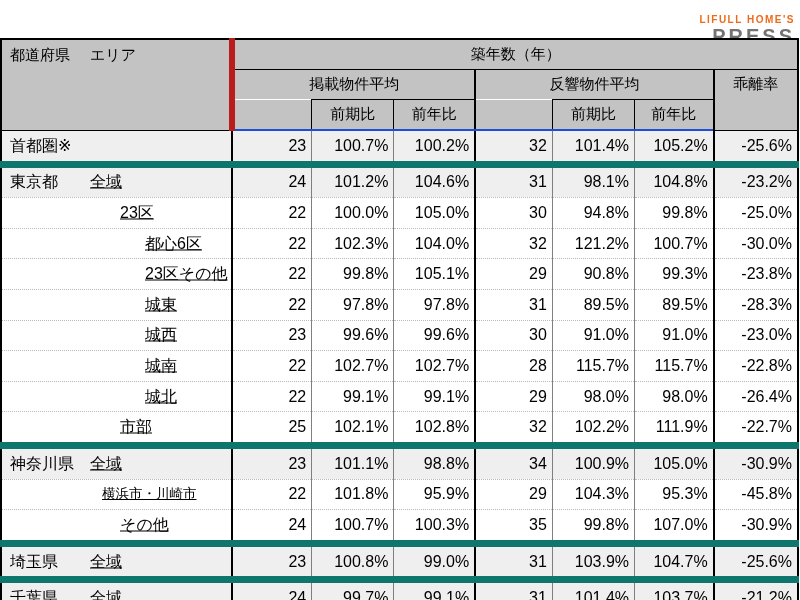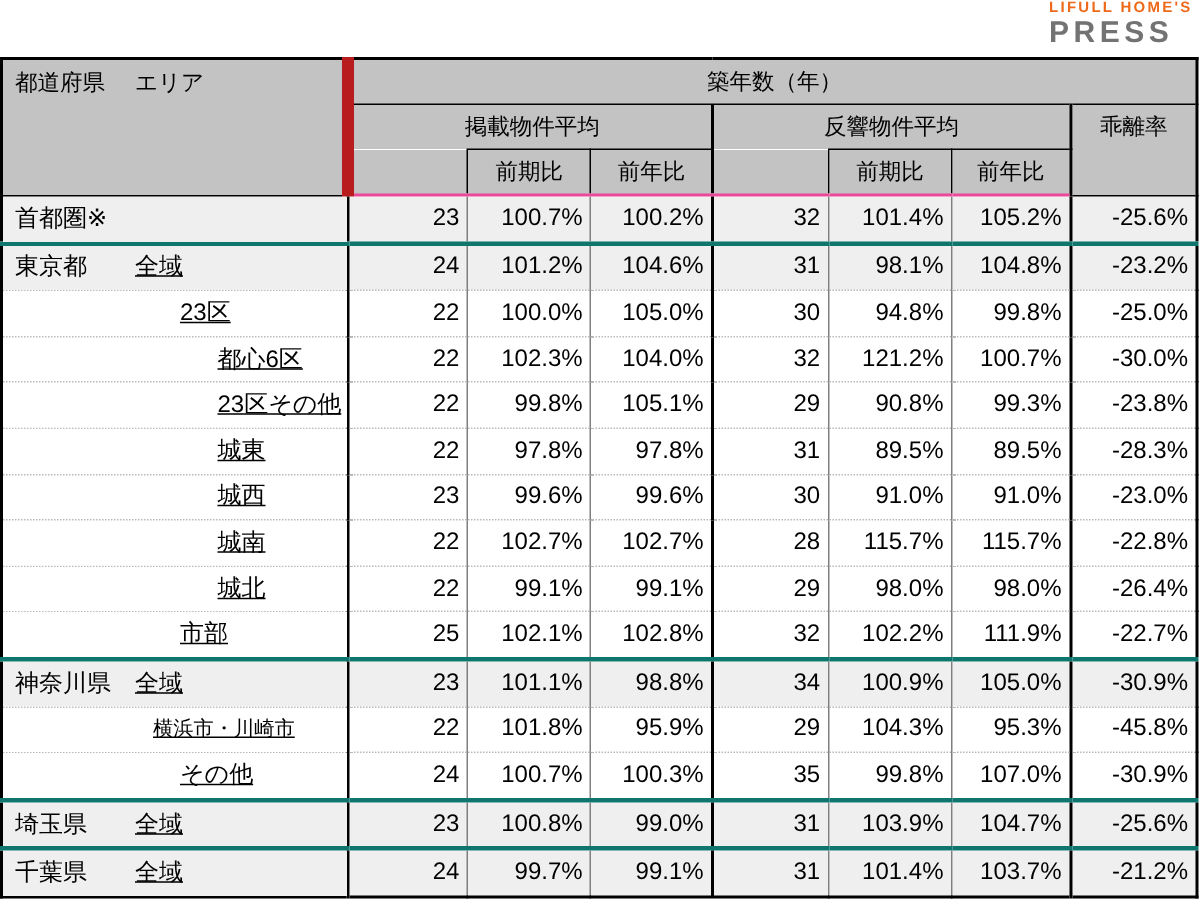--- a/index.html
+++ b/index.html
@@ -7,49 +7,49 @@
     width:800px;height:600px;position:relative;background:#ffffff;
     font-family:"Liberation Sans","DejaVu Sans",sans-serif;color:#000;
     overflow:hidden;
   }
   
   .titlebar{position:absolute;top:0;left:0;width:800px;height:38px;}
   .page-title{
     position:absolute;left:7px;top:9px;font-size:15px;font-weight:bold;
     letter-spacing:0.5px;white-space:nowrap;
   }
-  .logo{position:absolute;right:5px;top:1px;line-height:1;}
+  .logo{position:absolute;right:5px;top:15px;text-align:right;line-height:1;}
   .logo-top{font-size:10px;font-weight:bold;letter-spacing:1.5px;color:#ed6a1a;}
   .logo-bottom{font-size:20px;font-weight:bold;letter-spacing:3px;color:#737373;margin-top:1px;}
   
   table.data-table{
     position:absolute;top:38px;left:0;width:799px;
     border-collapse:collapse;table-layout:fixed;
     border:2px solid #000;
     font-size:16px;
   }
   th,td{margin:0;overflow:hidden;white-space:nowrap;}
   thead th{
     background:#c3c3c3;font-weight:normal;font-size:15px;
     border:1px solid #000;height:29px;text-align:center;padding:0;
   }
-  tr.h1 th.corner{text-align:left;vertical-align:top;position:relative;border-right:8px solid #b91c1c;}
+  tr.h1 th.corner{text-align:left;vertical-align:top;position:relative;border-right:6px solid #b91c1c;}
   tr.h1 th.corner .pref-h{position:absolute;left:8px;top:6px;}
   tr.h1 th.corner .area-h{position:absolute;left:88px;top:6px;}
   th.thickL, td.thickL{border-left:2px solid #000 !important;}
   th.kairi{vertical-align:top;padding-top:5px;border-left:2px solid #000;text-align:center;}
   th.blankcell{border-top:hidden;}
-  tr.h3 th{border-bottom:2px solid #ec4899;}
+  tr.h3 th{border-bottom:2px solid #1d4ed8;}
   
   tbody td{
     height:27.6px;border-top:1px dotted #b9b9b9;border-left:1px solid #7f7f7f;
     background:#ffffff;
   }
   tbody tr.shaded td{background:#efefef;}
-  tbody tr.group-start td{border-top:3px solid #0f766e;}
+  tbody tr.group-start td{border-top:7px solid #0f766e;}
   td.label-cell{position:relative;border-left:none;border-right:2px solid #000;}
   td.label-cell .pref{position:absolute;left:8px;top:50%;transform:translateY(-50%);}
   td.label-cell .area{position:absolute;top:50%;transform:translateY(-50%);text-decoration:underline;}
   .area.lv1{left:88px;}
   .area.lv2{left:118px;}
   .area.lv3{left:143px;}
   .area.lvyoko{left:100px;font-size:13.5px;}
   td.num{text-align:right;padding-right:5px;}
   
   .footnote{position:absolute;left:2px;top:578px;font-size:15px;letter-spacing:0.5px;margin-top:35px;}

